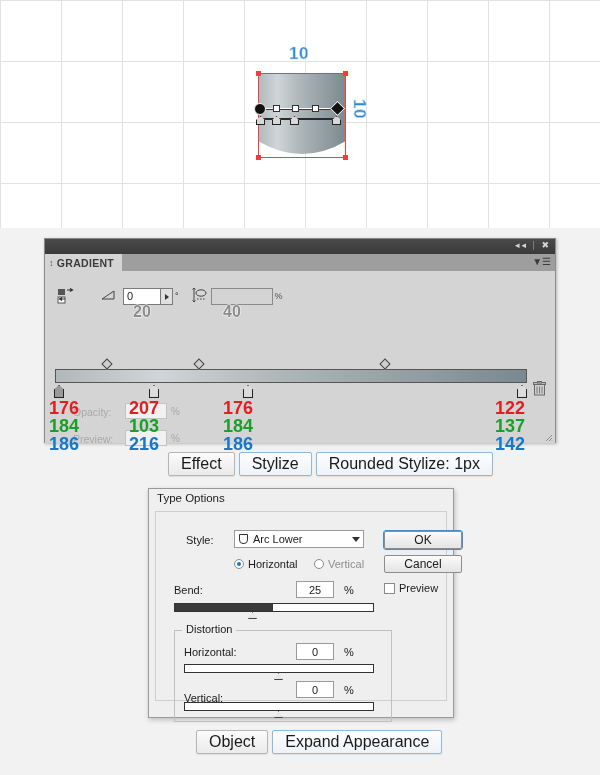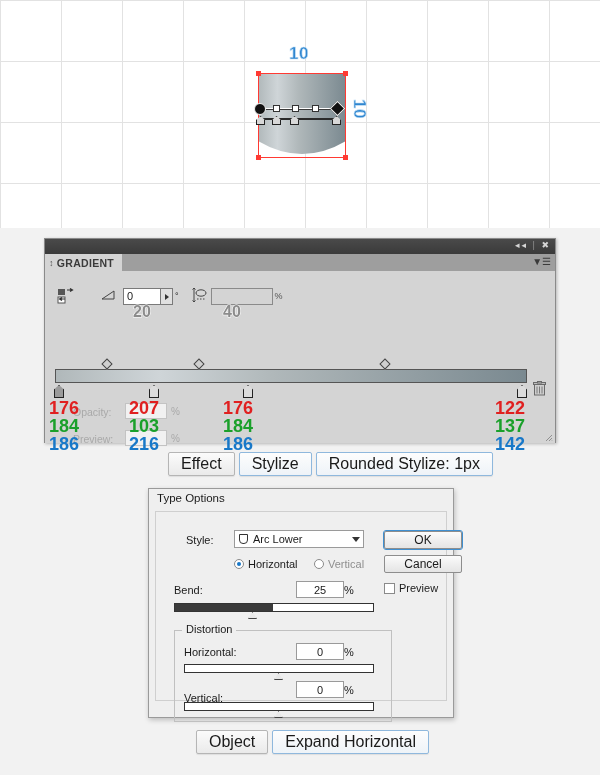--- a/index.html
+++ b/index.html
@@ -278,21 +278,21 @@
     border:1px solid #8a8a8a; background:#fff; display:inline-block; position:relative;
   }
   .radio.on i { background:#fff; }
   .radio.on i::after {
     content:""; position:absolute; left:2px; top:2px; width:4px; height:4px;
     border-radius:50%; background:#1878c8;
   }
   .radio.off { color:#8e8e8e; }
 
   .numbox {
-    position:absolute; width:48px; height:17px; background:#fff;
+    position:absolute; width:38px; height:17px; background:#fff;
     border:1px solid #9a9a9a; display:flex; align-items:center;
     justify-content:center; font-size:11px;
   }
   .pct { position:absolute; font-size:11px; }
 
   .track {
     position:absolute; height:9px; background:#fff;
     border:1px solid #333;
   }
   .track .fill { position:absolute; left:0; top:0; bottom:0; background:#3a3a3a; }
@@ -541,14 +541,14 @@
     <div class="dlg-btn" style="left:228px;top:43px;">Cancel</div>
     <div class="chk" style="left:228px;top:70px;">
       <i></i>
       <span>Preview</span>
     </div>
   </div>
 </div>
 
 <div class="crumb-row" id="crumb-row-2">
   <div class="crumb">Object</div>
-  <div class="crumb hl">Expand Horizontal</div>
+  <div class="crumb hl">Expand Appearance</div>
 </div>
 
 </body></html>

